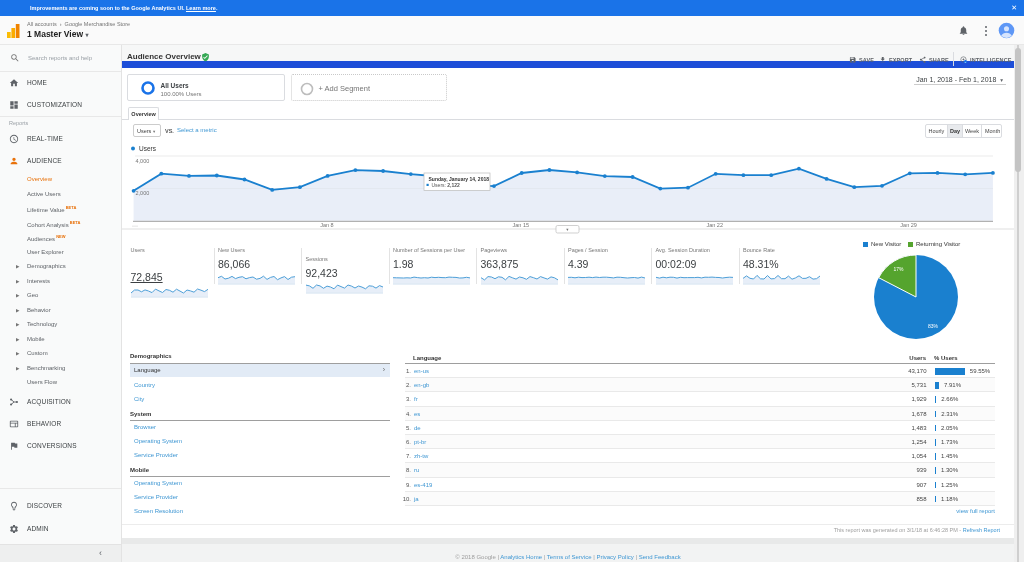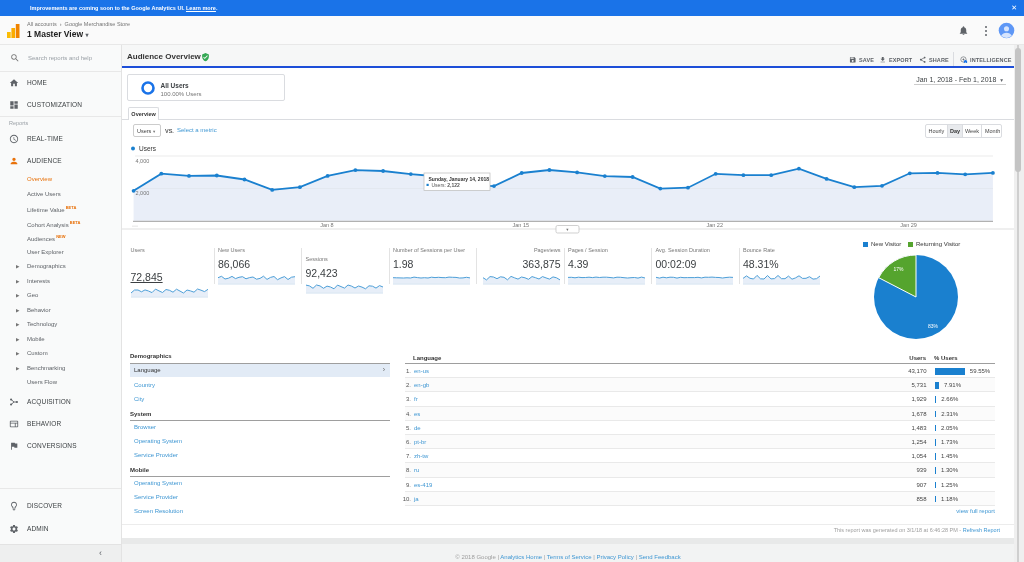--- a/index.html
+++ b/index.html
@@ -104,21 +104,21 @@
       <path d="M19.14 12.94c.04-.3.06-.61.06-.94 0-.32-.02-.64-.07-.94l2.03-1.58c.18-.14.23-.41.12-.61l-1.92-3.32c-.12-.22-.37-.29-.59-.22l-2.39.96c-.5-.38-1.03-.7-1.62-.94l-.36-2.54c-.04-.24-.24-.41-.48-.41h-3.84c-.24 0-.43.17-.47.41l-.36 2.54c-.59.24-1.13.57-1.62.94l-2.39-.96c-.22-.08-.47 0-.59.22L2.74 8.87c-.12.21-.08.47.12.61l2.03 1.58c-.05.3-.09.63-.09.94s.02.64.07.94l-2.03 1.58c-.18.14-.23.41-.12.61l1.92 3.32c.12.22.37.29.59.22l2.39-.96c.5.38 1.03.7 1.62.94l.36 2.54c.05.24.24.41.48.41h3.84c.24 0 .44-.17.47-.41l.36-2.54c.59-.24 1.13-.56 1.62-.94l2.39.96c.22.08.47 0 .59-.22l1.92-3.32c.12-.22.07-.47-.12-.61l-2.01-1.58zM12 15.6c-1.98 0-3.6-1.62-3.6-3.6s1.62-3.6 3.6-3.6 3.6 1.62 3.6 3.6-1.62 3.6-3.6 3.6z" fill="#5f6368"></path>
     </svg>
     <div style="position:absolute;left:27px;top:479.5px;font-size:6.5px;color:#3c4043;letter-spacing:0.15px;white-space:nowrap;">ADMIN</div>
 <div class="abs" style="left:0;top:498.5px;width:121px;height:18.5px;background:#eeefef;border-top:1px solid #e3e3e3;">
 <div class="abs" style="left:99px;top:3.5px;font-size:9px;color:#5f6368;">‹</div>
 </div>
 </div>
 
 <div class="abs" style="left:122px;top:45px;width:892px;height:517px;">
 
-  <div class="abs" style="left:0;top:0;width:892px;height:23px;background:#f6f7f7;border-bottom:2px solid #1d4ed8;">
+  <div class="abs" style="left:0;top:0;width:892px;height:23px;background:#f6f7f7;border-bottom:7px solid #1d4ed8;">
     <div class="abs" style="left:5px;top:7px;font-size:8px;font-weight:bold;color:#333;">Audience Overview</div>
     <svg class="abs" style="left:78.5px;top:7px;" width="9" height="10" viewBox="0 0 24 24">
         <path d="M12 1L3 5v6c0 5.55 3.84 10.74 9 12 5.16-1.26 9-6.45 9-12V5l-9-4zm-2 16l-4-4 1.41-1.41L10 14.17l6.59-6.59L18 9l-8 8z" fill="#34a853"></path>
       </svg>
     <svg style="position:absolute;left:727px;top:10.8px;" width="7.5" height="7.5" viewBox="0 0 24 24">
         <path d="M17 3H5c-1.11 0-2 .9-2 2v14c0 1.1.89 2 2 2h14c1.1 0 2-.9 2-2V7l-4-4zm-5 16c-1.66 0-3-1.34-3-3s1.34-3 3-3 3 1.34 3 3-1.34 3-3 3zm3-10H5V5h10v4z" fill="#5f6368"></path>
       </svg>
       <div style="position:absolute;left:737px;top:11.5px;font-size:5.5px;font-weight:bold;color:#5f6368;letter-spacing:0.1px;">SAVE</div>
     <svg style="position:absolute;left:757px;top:10.8px;" width="7.5" height="7.5" viewBox="0 0 24 24">
         <path d="M19 9h-4V3H9v6H5l7 7 7-7zM5 18v2h14v-2H5z" fill="#5f6368"></path>
@@ -139,20 +139,26 @@
   </div>
 
   <div class="abs" style="left:0;top:23px;width:892px;height:469.5px;background:#fff;">
 
     <div class="abs" style="left:4.5px;top:5.5px;width:158px;height:27.5px;background:#fff;border:1px solid #dadce0;border-radius:2px;">
       <svg class="abs" style="left:13px;top:6.5px;" width="14" height="14" viewBox="0 0 14 14">
           <circle cx="7" cy="7" r="5.5" fill="none" stroke="#1a73e8" stroke-width="2.6"></circle>
         </svg>
       <div class="abs" style="left:33px;top:7px;font-size:6.5px;font-weight:bold;color:#3c4043;">All Users</div>
       <div class="abs" style="left:33px;top:16.5px;font-size:6px;color:#757575;">100.00% Users</div>
+    </div>
+    <div class="abs" style="left:168.5px;top:5.5px;width:156px;height:27.5px;border:1px dotted #c9c9c9;border-radius:2px;">
+      <svg class="abs" style="left:8px;top:7px;" width="14" height="14" viewBox="0 0 14 14">
+          <circle cx="7" cy="7" r="5.5" fill="none" stroke="#bdbdbd" stroke-width="1.6"></circle>
+        </svg>
+      <div class="abs" style="left:27px;top:9px;font-size:7.5px;color:#757575;">+ Add Segment</div>
     </div>
 
     <div class="abs" style="left:690px;top:7.5px;width:191px;text-align:right;font-size:7px;color:#3c4043;">Jan 1, 2018 - Feb 1, 2018 &nbsp;<span style="font-size:5.5px;color:#5f6368;">▾</span></div>
     <div class="abs" style="left:791.7px;top:16px;width:92px;height:1px;background:#ccc;"></div>
 
     <div class="abs" style="left:5.8px;top:38.8px;width:31.6px;height:12.8px;background:#fff;border:1px solid #dadce0;border-bottom:none;border-radius:2px 2px 0 0;z-index:2;">
       <div style="margin-top:3.5px;text-align:center;font-size:5.5px;font-weight:bold;color:#333;">Overview</div>
     </div>
     <div class="abs" style="left:0;top:50.6px;width:892px;height:1px;background:#dadce0;"></div>
 
@@ -262,21 +268,21 @@
 <div style="position:absolute;left:393.0px;top:247px;width:80px;height:42px;">
 <div style="font-size:5.5px;color:#777;white-space:nowrap;">Number of Sessions per User</div>
 <div style="font-size:10.5px;color:#3c4043;margin-top:4.5px;white-space:nowrap;">1.98</div>
 <div style="margin-top:1px;"><svg width="78" height="11" viewBox="0 0 78 11">
         <path d="M0.0,3.7 L3.5,3.8 L7.0,3.9 L10.5,4.0 L14.0,3.8 L17.5,4.0 L21.0,3.1 L24.5,3.6 L28.0,4.0 L31.5,3.7 L35.0,4.0 L38.5,3.2 L42.0,3.6 L45.5,3.3 L49.0,3.6 L52.5,3.7 L56.0,3.1 L59.5,3.3 L63.0,3.4 L66.5,4.0 L70.0,3.9 L73.5,3.3 L77.0,3.9 L77,9.5 L0,9.5 Z" fill="#e7eef8"></path>
         <path d="M0.0,3.7 L3.5,3.8 L7.0,3.9 L10.5,4.0 L14.0,3.8 L17.5,4.0 L21.0,3.1 L24.5,3.6 L28.0,4.0 L31.5,3.7 L35.0,4.0 L38.5,3.2 L42.0,3.6 L45.5,3.3 L49.0,3.6 L52.5,3.7 L56.0,3.1 L59.5,3.3 L63.0,3.4 L66.5,4.0 L70.0,3.9 L73.5,3.3 L77.0,3.9" fill="none" stroke="#4d9fd8" stroke-width="1"></path>
         <rect x="0" y="9.5" width="77" height="1" fill="#cfe0ef"></rect>
       </svg></div>
   </div>
 <div style="position:absolute;left:476.0px;top:248px;width:1px;height:36px;background:#e3e3e3;"></div>
-<div style="position:absolute;left:480.5px;top:247px;width:80px;height:42px;text-align:right;">
+<div style="position:absolute;left:480.5px;top:247px;width:80px;height:42px;">
 <div style="font-size:5.5px;color:#777;white-space:nowrap;">Pageviews</div>
 <div style="font-size:10.5px;color:#3c4043;margin-top:4.5px;white-space:nowrap;">363,875</div>
 <div style="margin-top:1px;"><svg width="78" height="11" viewBox="0 0 78 11">
         <path d="M0.0,3.7 L3.5,5.9 L7.0,2.6 L10.5,3.0 L14.0,4.7 L17.5,2.8 L21.0,3.3 L24.5,5.8 L28.0,2.4 L31.5,3.8 L35.0,5.1 L38.5,3.0 L42.0,3.8 L45.5,5.3 L49.0,2.6 L52.5,3.7 L56.0,5.0 L59.5,2.6 L63.0,3.9 L66.5,5.1 L70.0,2.9 L73.5,3.8 L77.0,5.9 L77,9.5 L0,9.5 Z" fill="#e7eef8"></path>
         <path d="M0.0,3.7 L3.5,5.9 L7.0,2.6 L10.5,3.0 L14.0,4.7 L17.5,2.8 L21.0,3.3 L24.5,5.8 L28.0,2.4 L31.5,3.8 L35.0,5.1 L38.5,3.0 L42.0,3.8 L45.5,5.3 L49.0,2.6 L52.5,3.7 L56.0,5.0 L59.5,2.6 L63.0,3.9 L66.5,5.1 L70.0,2.9 L73.5,3.8 L77.0,5.9" fill="none" stroke="#4d9fd8" stroke-width="1"></path>
         <rect x="0" y="9.5" width="77" height="1" fill="#cfe0ef"></rect>
       </svg></div>
   </div>
 <div style="position:absolute;left:563.5px;top:248px;width:1px;height:36px;background:#e3e3e3;"></div>
 <div style="position:absolute;left:568.0px;top:247px;width:80px;height:42px;">

